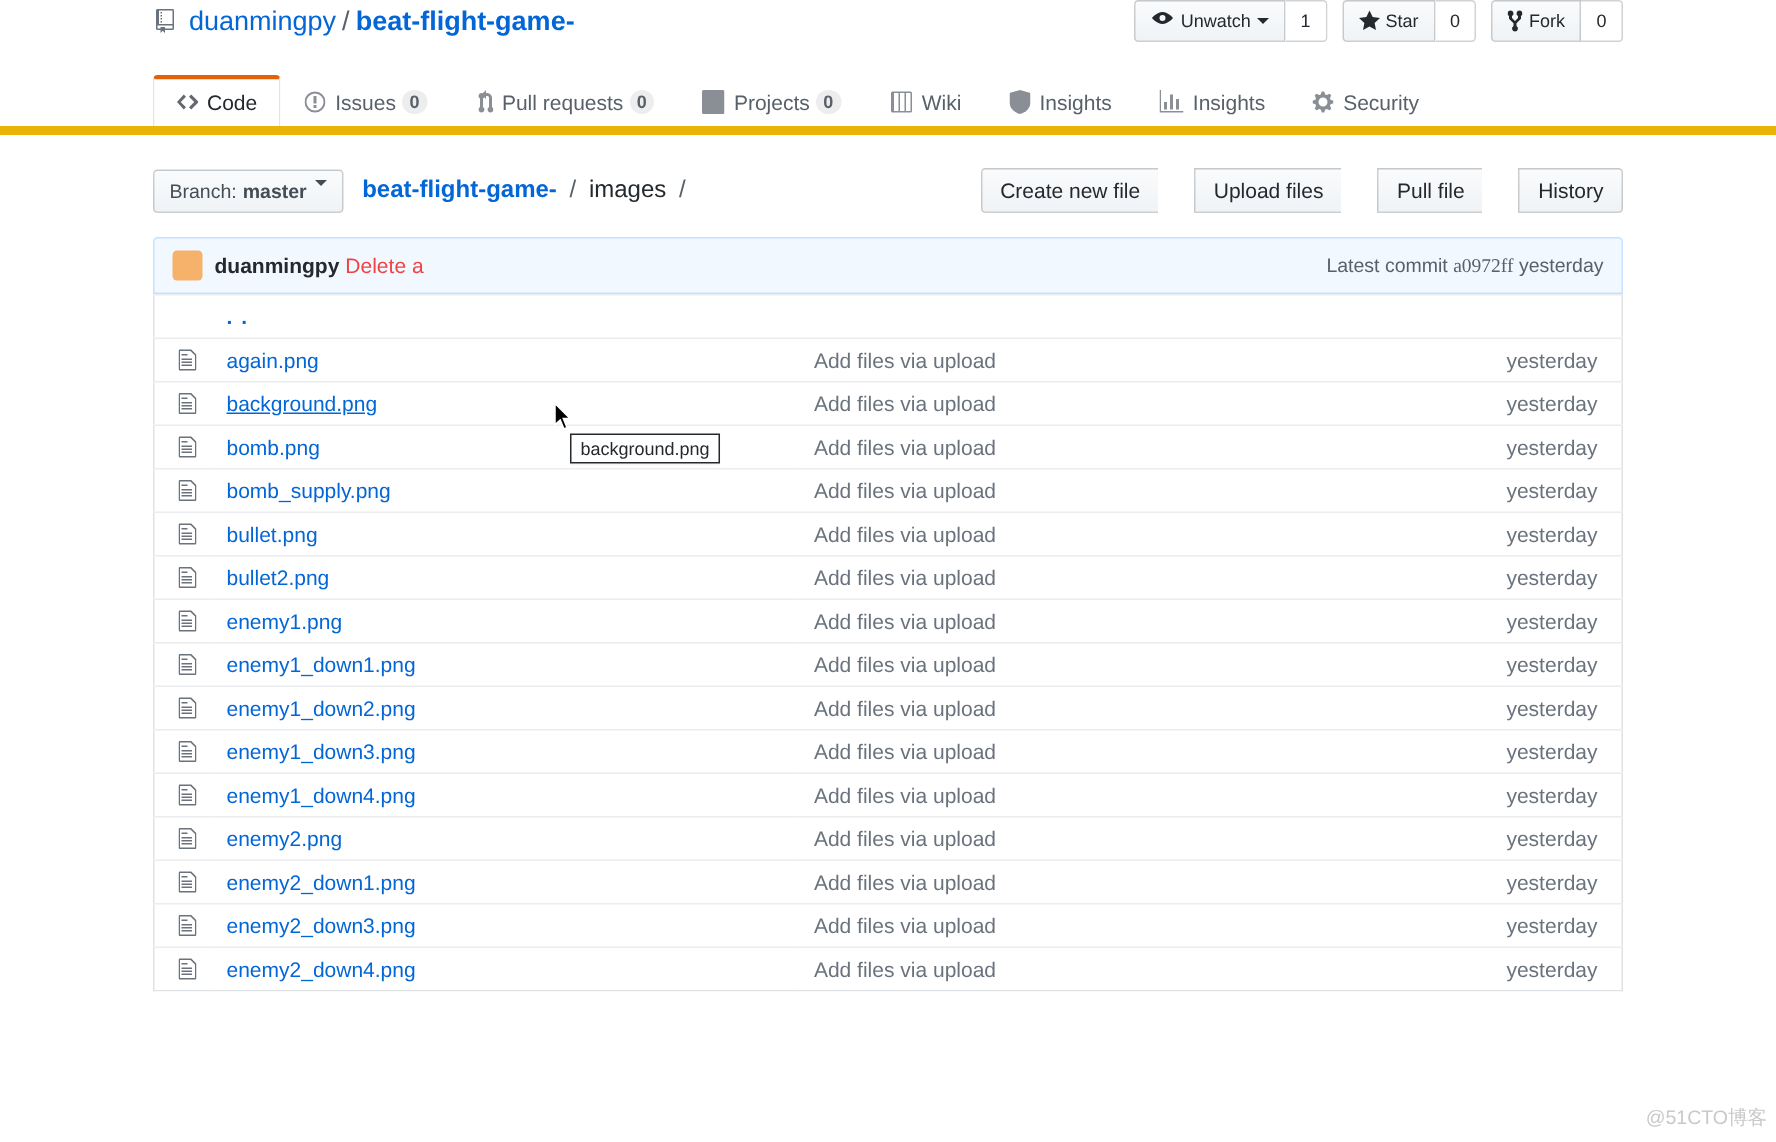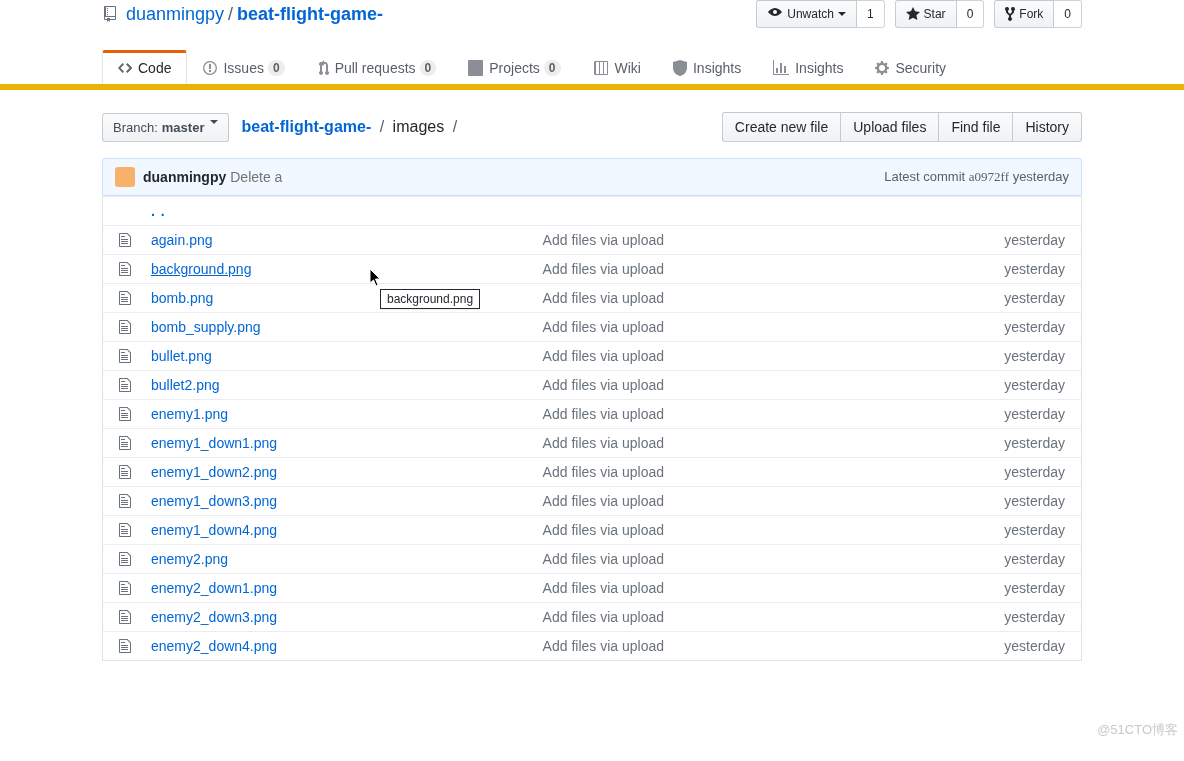--- a/index.html
+++ b/index.html
@@ -113,36 +113,36 @@
   .btn-group { display:flex; }
   .btn {
     display:inline-flex; align-items:center;
     padding: 6px 12px;
     font-size: 14px;
     color:#24292e;
     background: linear-gradient(#fafbfc,#eff3f6);
     border: 1px solid rgba(27,31,35,.2);
     cursor:pointer;
   }
-  .btn-group .btn { border-radius:0; border-right-width:0; }
+  .btn-group .btn { border-radius:0; border-right-width:0;margin-left:24px; }
   .btn-group .btn:first-child { border-radius:3px 0 0 3px; }
   .btn-group .btn:last-child  { border-radius:0 3px 3px 0; border-right-width:1px; }
 
   
   .commit-tease {
     display:flex; align-items:center; justify-content:space-between;
     padding: 8px 12px;
     background:#f1f8ff;
     border:1px solid #c8e1ff;
     border-radius: 3px 3px 0 0;
   }
   .commit-tease .author-wrap { display:flex; align-items:center; }
   .commit-tease .avatar { width:20px; height:20px; border-radius:3px; background:#f6b26b; margin-right:8px; }
   .commit-tease .author { font-weight:600; color:#24292e; text-decoration:none; }
-  .commit-tease .msg { color:#737373; margin-left:4px; }
+  .commit-tease .msg { color:#ef4444; margin-left:4px; }
   .commit-tease .right { color:#586069; font-size:13px; }
   .commit-tease .right .sha { font-family: Liberation Serif, serif; color:#586069; }
 
   
   .files-table {
     width: 100%;
     border:1px solid #dfe2e5;
     border-top:0;
     border-collapse: collapse;
   }
@@ -178,21 +178,21 @@
     box-shadow: 0 1px 1px rgba(0,0,0,.05);
   }
   .cursor-shape {
     position:absolute;
     left: 369px; top: 268px;
     width:14px; height:20px;
     z-index:10;
   }
 
   .watermark {
-    position:fixed; right:6px; bottom:22px;
+    position:fixed; right:6px; bottom:7px;
     font-size:13px; color:#c9c9c9;
     user-select:none;
   }
 </style>
 </head>
 <body>
 
 <div class="container">
 
   <div class="repo-head">
@@ -307,21 +307,21 @@
       <span class="breadcrumb">
         <a><b>beat-flight-game-</b></a>
         <span class="sep">/</span>
         <span class="final-path">images</span>
         <span class="sep">/</span>
       </span>
     </div>
     <div class="btn-group">
       <span class="btn">Create new file</span>
       <span class="btn">Upload files</span>
-      <span class="btn">Find file</span>
+      <span class="btn">Pull file</span>
       <span class="btn">History</span>
     </div>
   </div>
 
   <div class="commit-tease">
     <div class="author-wrap">
       <span class="avatar"></span>
       <a class="author">duanmingpy</a>
       <span class="msg">Delete a</span>
     </div>

